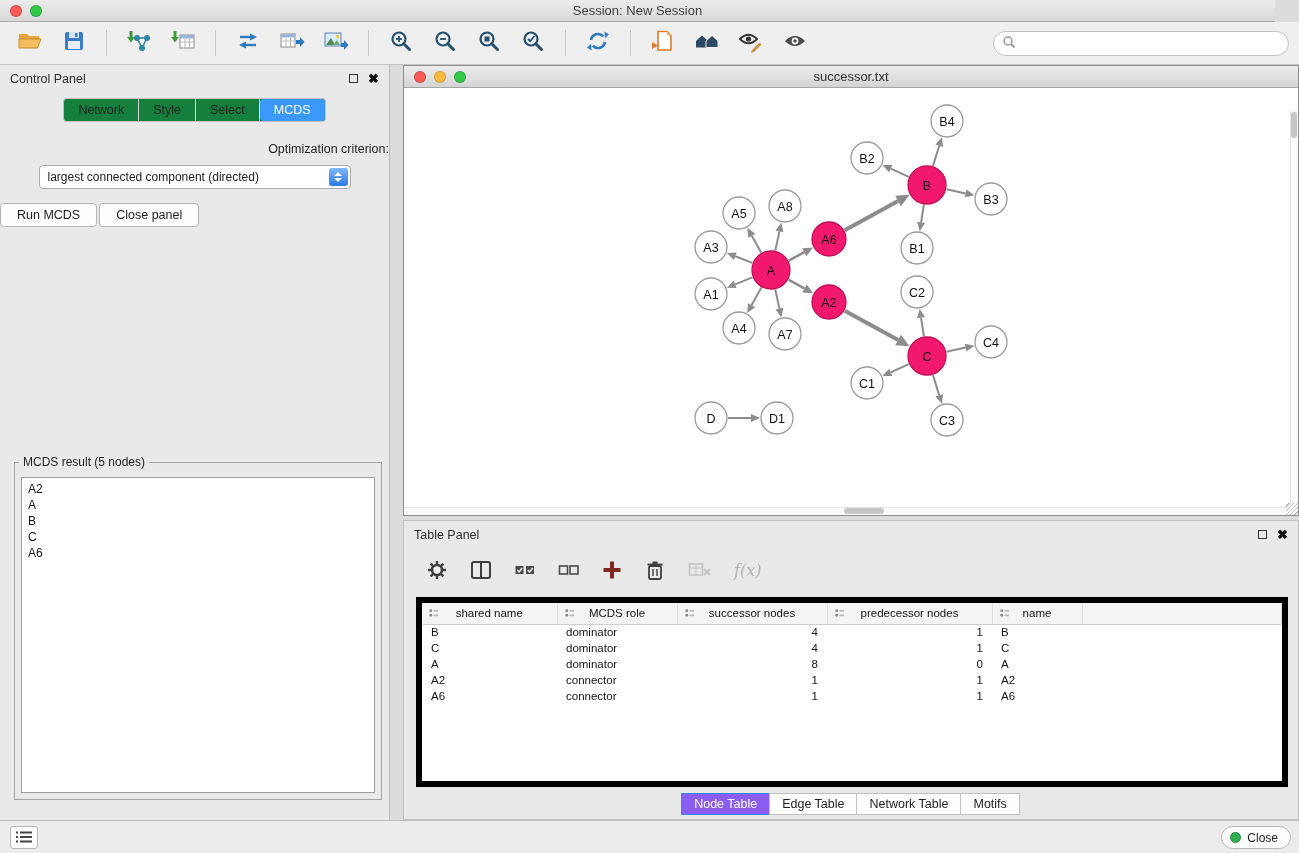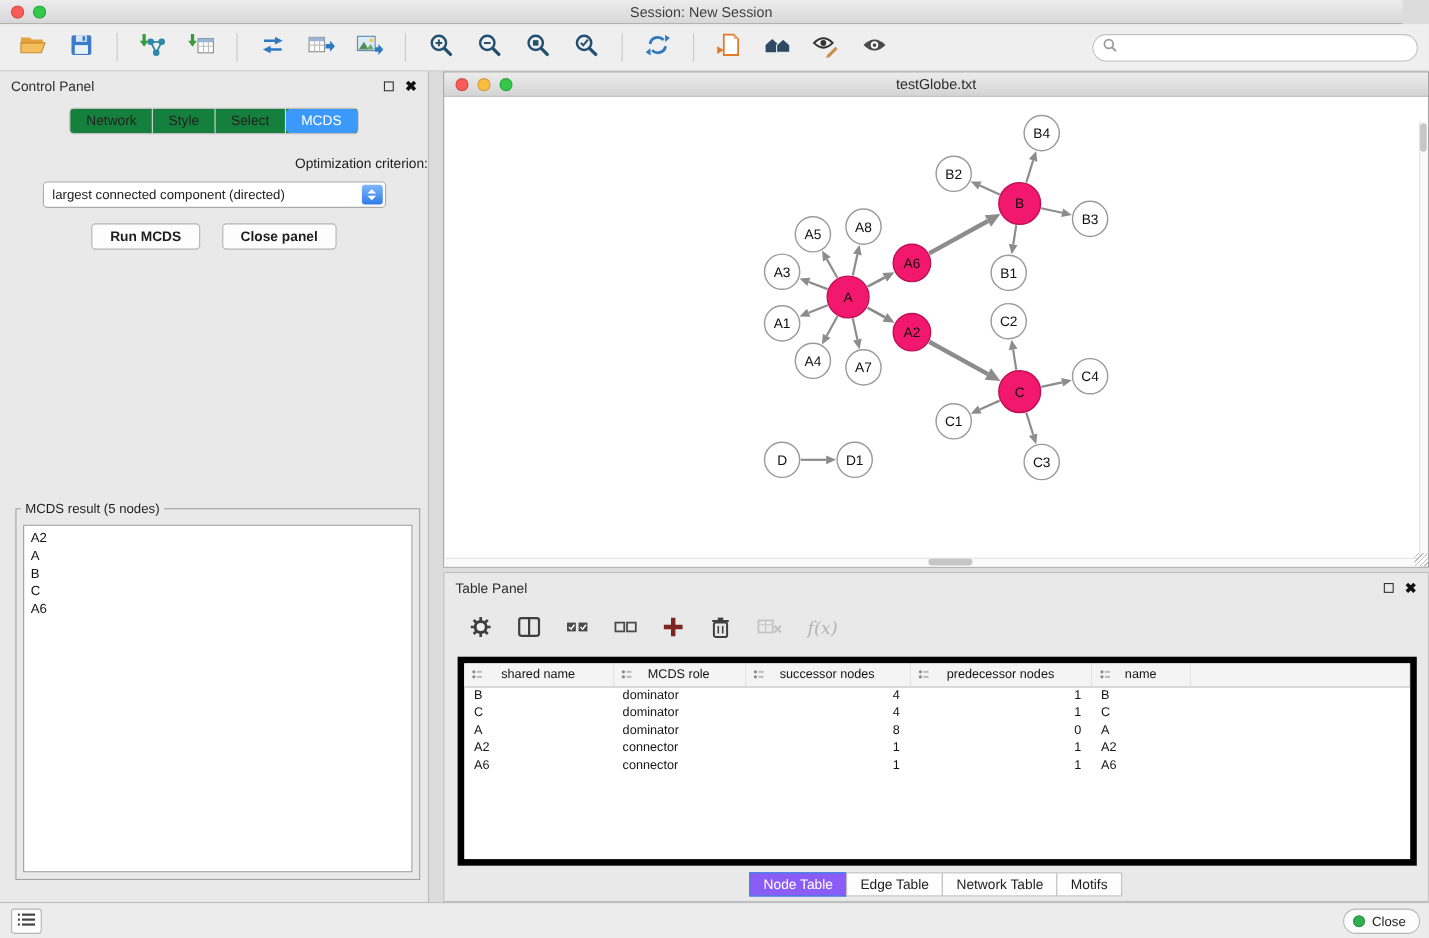--- a/index.html
+++ b/index.html
@@ -37,21 +37,21 @@
   .cp-tab:last-child { border-right:none; }
   .cp-tab.active { background:#3B99FC; color:#fff; border-radius:4px; }
   .opt-label { text-align:right; margin-top:20px; font-size:12.5px; color:#1E1E1E; }
   .dropdown { position:relative; width:312px; height:24px; margin:9px auto 0 auto; background:#fff;
     border:1px solid #ABABAB; border-radius:4px; font-size:12px; line-height:22px; padding-left:8px;
     white-space:nowrap; overflow:hidden; }
   .stepper { position:absolute; right:2px; top:2px; width:19px; height:18px; border-radius:3px;
     background:linear-gradient(#7FB7FB,#2D7BE8); display:flex; flex-direction:column; align-items:center; justify-content:center; gap:2px; }
   .stepper .up { width:0; height:0; border-left:4px solid transparent; border-right:4px solid transparent; border-bottom:4px solid #fff; }
   .stepper .dn { width:0; height:0; border-left:4px solid transparent; border-right:4px solid transparent; border-top:4px solid #fff; }
-  .cp-buttons { display:flex; justify-content:center; gap:20px; margin-top:14px;font-weight:bold; }
+  .cp-buttons { display:flex; justify-content:flex-start; gap:2px; margin-top:14px; }
   .cp-button { padding:4px 16px; font-size:12.5px; background:#FDFDFD; border:1px solid #B3B3B3; border-radius:4px; color:#1E1E1E; }
   .mcds-fieldset { position:absolute; left:14px; top:390px; width:368px; height:345px;
     border:1px solid #A3A3A3; background:#E9E9E9; }
   .mcds-fieldset legend { font-size:12px; color:#1E1E1E; padding:0 4px; margin-left:4px; }
   .mcds-listbox { position:absolute; left:6px; right:6px; top:8px; bottom:6px; background:#fff;
     border:1px solid #9E9E9E; padding:3px 6px; overflow:hidden; }
   .mcds-item { font-size:12px; line-height:16px; color:#111; }
 
   
   .network-window { position:absolute; left:403px; top:65px; width:896px; height:451px;
@@ -286,21 +286,21 @@
   </fieldset>
 </div>
 
 <div class="network-window">
   <div class="nw-titlebar">
     <div class="traffic" style="top:5px;">
       <span class="light red"></span>
       <span class="light yellow"></span>
       <span class="light green"></span>
     </div>
-    <span>testGlobe.txt</span>
+    <span>successor.txt</span>
   </div>
   <div class="nw-canvas">
     <svg id="graph-svg" width="894" height="427" viewBox="0 0 894 427">
         <line x1="357.20930486584723" y1="164.56032429229037" x2="347.7279036743986" y2="147.6715784200225" stroke="#8C8C8C" stroke-width="2"></line>
         <polygon points="343.32209086402986,139.82372435155318 351.2158388159405,145.71343939319195 344.23996853285666,149.62971744685308" fill="#8C8C8C"></polygon>
         <line x1="371.27393757610866" y1="162.46199965207478" x2="375.44388115105875" y2="143.3994004523028" stroke="#8C8C8C" stroke-width="2"></line>
         <polygon points="377.36715306030766,134.60730029573645 379.3514812206438,144.25418796752453 371.5362810814737,142.5446129370811" fill="#8C8C8C"></polygon>
         <line x1="348.325077653959" y1="174.84127976735095" x2="331.27739904985333" y2="168.30633630244375" stroke="#8C8C8C" stroke-width="2"></line>
         <polygon points="322.87368399413486,165.0849121977517 332.7091430963831,164.57135183323555 329.84565500332354,172.04132077165195" fill="#8C8C8C"></polygon>
         <line x1="348.4304661822948" y1="189.42781352708207" x2="331.1403939630167" y2="196.3438424147933" stroke="#8C8C8C" stroke-width="2"></line>

